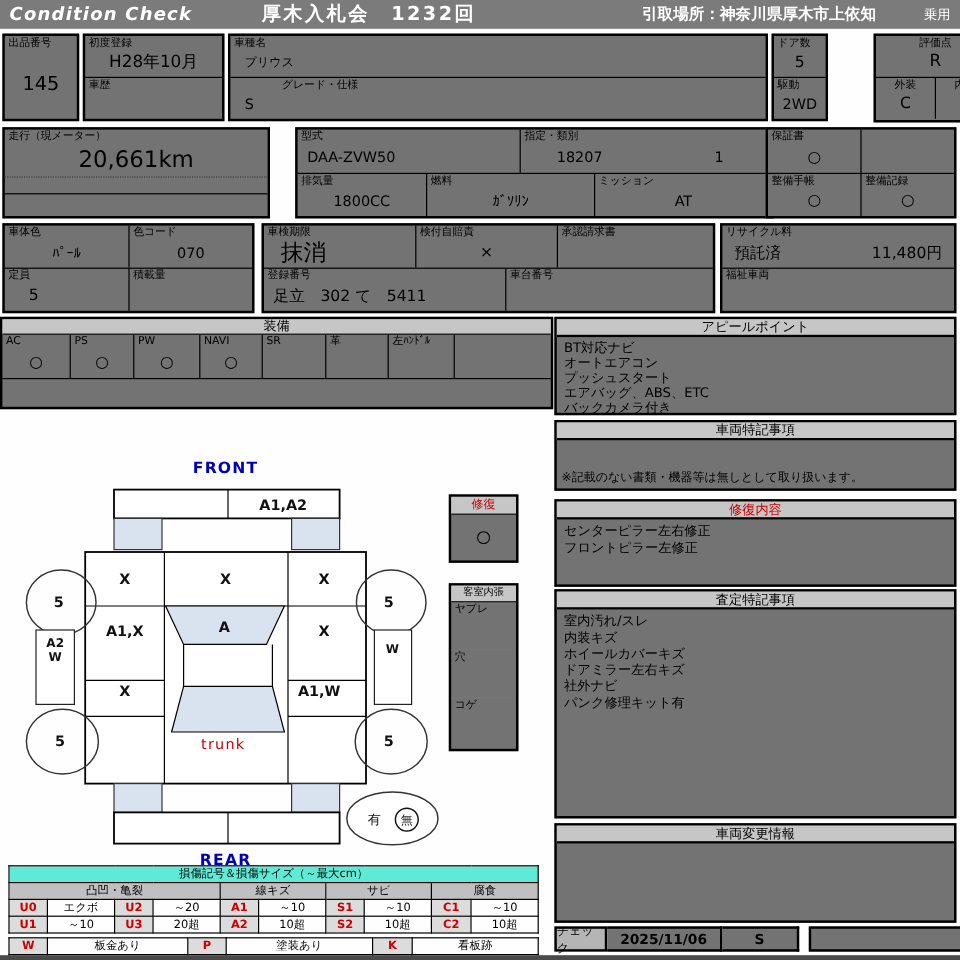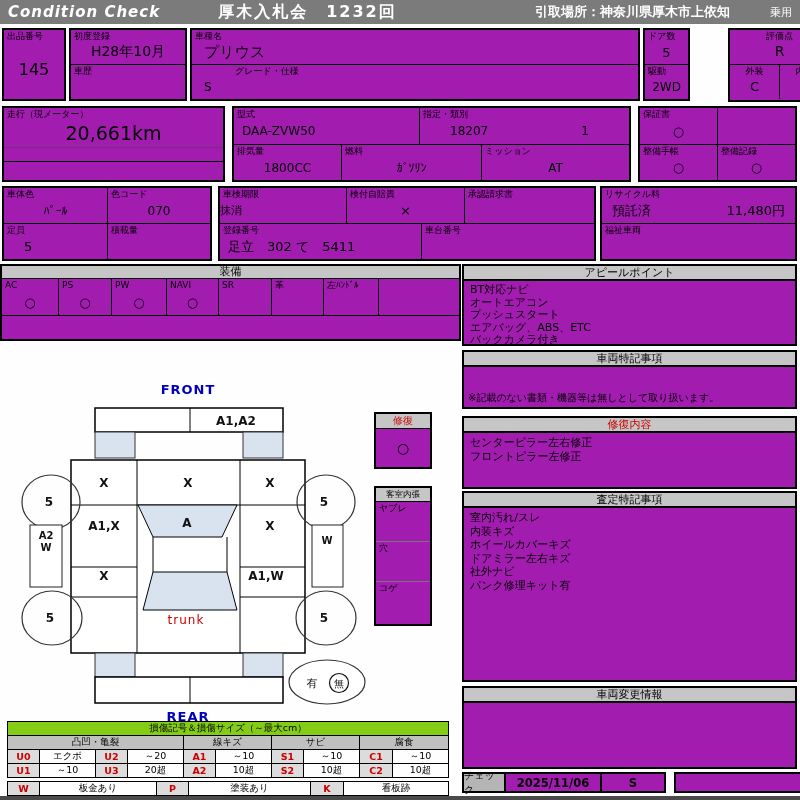--- a/index.html
+++ b/index.html
@@ -1,40 +1,40 @@
 <!DOCTYPE html>
 <html><head>
 <meta charset="utf-8">
 <style>
   * { box-sizing: border-box; margin:0; padding:0; }
   html,body { width:800px; background:#fff; }
   body { font-family:"DejaVu Sans","Liberation Sans",sans-serif; color:#000; }
   #sheet { position:relative; width:800px; height:800px; background:#fefefe; overflow:hidden; }
   .abs { position:absolute; }
-  .b2 { border:2px solid #000; background:#a21caf; }
+  .b2 { border:2px solid #000; background:#737373; }
   .lbl { font-size:9px; line-height:11px; padding:1px 0 0 3px; white-space:nowrap; }
   .cc { display:flex; align-items:center; justify-content:center; }
   .cell { position:relative; overflow:hidden; }
   .cv { position:absolute; left:0; right:0; top:10px; bottom:0; display:flex; align-items:center; justify-content:center; font-weight:normal; }
   .topbar { left:0; top:0; width:800px; height:24px; background:#7b7b7b; color:#fff; display:flex; align-items:center; }
   .brand { font-style:italic; font-weight:bold; font-size:15px; padding-left:8px; letter-spacing:1px; }
   .auction { font-weight:bold; font-size:16px; margin-left:58px; letter-spacing:2px; }
   .pickup { font-weight:bold; font-size:13px; margin-left:auto; }
   .category { font-size:11px; margin-left:40px; padding-right:8px; }
   .shead { height:15px; background:#c6c6c6; border-bottom:2px solid #000; text-align:center; font-size:11px; line-height:14px; overflow:hidden; }
   .shead.red { color:#c00; }
   .lines { padding:3px 6px; font-size:11px; line-height:13.5px; }
   .rbox { left:462px; width:335px; }
   .equip-col { position:relative; border-right:1px solid #000; height:36px; }
   .equip-col:last-child { border-right:none; }
   table.leg { border-collapse:collapse; width:100%; table-layout:fixed; font-size:9.5px; }
   table.leg td { border:1px solid #000; height:12px; padding:0 1px; text-align:center; overflow:hidden; white-space:nowrap; }
   td.code { background:#dcdcdc; color:#c00; font-weight:bold; }
   td.grp { background:#c0c0c0; }
-  td.ttl { background:#84cc16; }
+  td.ttl { background:#5eead4; }
   svg text { font-family:"DejaVu Sans","Liberation Sans",sans-serif; }
 </style>
 </head>
 <body>
 
 <div id="sheet">
 
   <div class="abs topbar">
     <span class="brand">Condition Check</span>
     <span class="auction">厚木入札会　1232回</span>
@@ -54,21 +54,21 @@
     </div>
     <div class="cell" style="height:34px;">
       <div class="lbl">車歴</div>
       <div class="cv"></div>
     </div>
   </div>
 
   <div class="abs b2" style="left:190px; top:28px; width:450px; height:73px;">
     <div class="cell" style="height:35px; border-bottom:1px solid #000;">
       <div class="lbl">車種名</div>
-      <div class="cv" style="justify-content:flex-start; padding-left:12px; font-size:15px;">プリウス</div>
+      <div class="cv" style="justify-content:flex-start; padding-left:12px; font-size:10px;">プリウス</div>
     </div>
     <div class="cell" style="height:34px;padding-left:40px;">
       <div class="lbl">グレード・仕様</div>
       <div class="cv" style="justify-content:flex-start; padding-left:12px; font-size:12px; font-weight:normal;">S</div>
     </div>
   </div>
 
   <div class="abs b2" style="left:643px; top:28px; width:47px; height:73px;">
     <div class="cell" style="height:35px; border-bottom:1px solid #000;">
       <div class="lbl">ドア数</div>
@@ -98,21 +98,21 @@
   </div>
 
   <div class="abs b2" style="left:2px; top:106px; width:223px; height:76px;">
     <div class="cell" style="height:40px; border-bottom:1px dotted #444;">
       <div class="lbl">走行（現メーター）</div>
       <div class="cv" style="font-size:19px;">20,661km</div>
     </div>
     <div style="height:14px; border-bottom:1px solid #000;"></div>
   </div>
 
-  <div class="abs b2" style="left:232px; top:106px; width:399px; height:76px;">
+  <div class="abs b2" style="left:246px; top:106px; width:399px; height:76px;">
     <div style="display:flex; height:37px; border-bottom:1px solid #000;">
       <div class="cell" style="width:186px; border-right:1px solid #000;">
         <div class="lbl">型式</div>
         <div class="cv" style="justify-content:flex-start; padding-left:8px; font-size:12px;">DAA-ZVW50</div>
       </div>
       <div class="cell" style="flex:1;">
         <div class="lbl">指定・類別</div>
         <div class="cv" style="justify-content:flex-start; font-size:12px;">
           <span style="margin-left:30px;">18207</span>
           <span style="margin-left:auto; margin-right:40px;">1</span>
@@ -175,21 +175,21 @@
         <div class="lbl">積載量</div>
         <div class="cv"></div>
       </div>
     </div>
   </div>
 
   <div class="abs b2" style="left:218px; top:186px; width:378px; height:75px;">
     <div style="display:flex; height:36px; border-bottom:1px solid #000;">
       <div class="cell" style="width:127px; border-right:1px solid #000;">
         <div class="lbl">車検期限</div>
-        <div class="cv" style="justify-content:flex-start; padding-left:0; font-size:11px;">抹消</div>
+        <div class="cv" style="justify-content:flex-start; padding-left:14px; font-size:19px;">抹消</div>
       </div>
       <div class="cell" style="width:118px; border-right:1px solid #000;">
         <div class="lbl">検付自賠責</div>
         <div class="cv" style="font-size:13px; font-weight:normal;">×</div>
       </div>
       <div class="cell" style="flex:1;">
         <div class="lbl">承認請求書</div>
         <div class="cv"></div>
       </div>
     </div>

